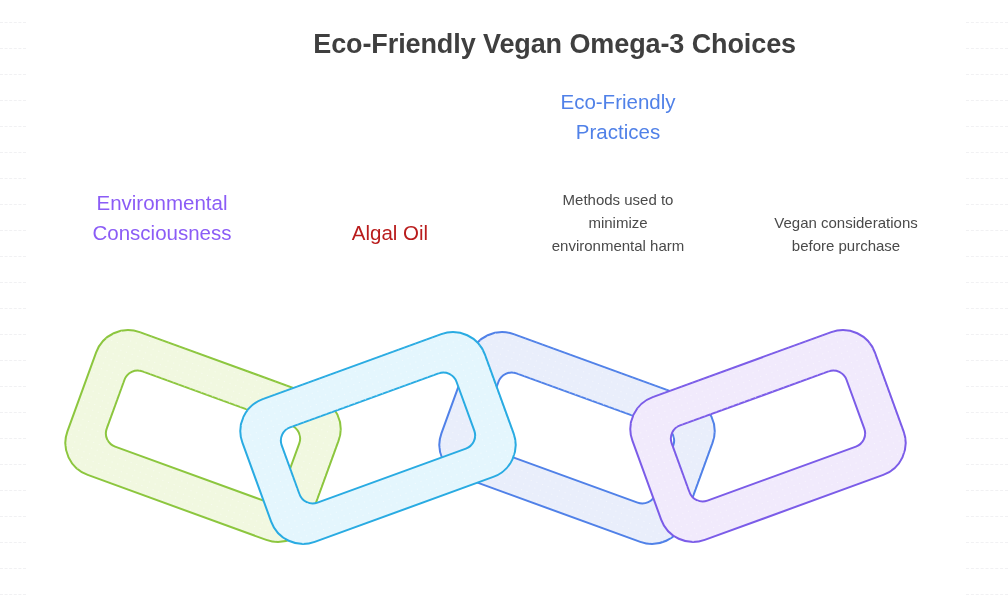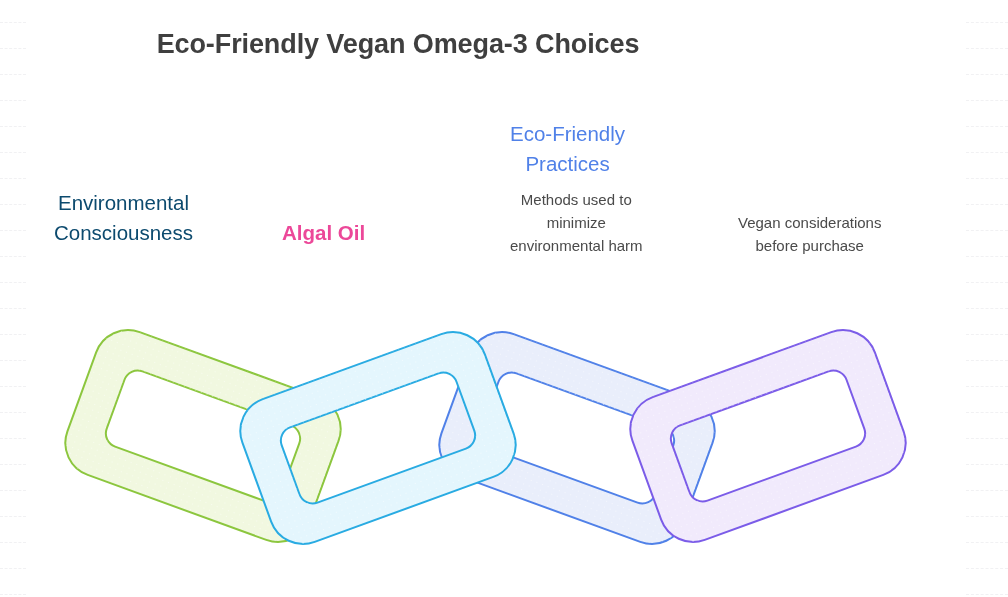--- a/index.html
+++ b/index.html
@@ -37,59 +37,60 @@
     z-index: 1;
     width: 1008px;
     height: 597px;
   }
 
   .title {
     position: absolute;
     top: 29px;
     left: 0;
     width: 796px;
-    text-align: center;
+    text-align: right;
     font-size: 27px;
     font-weight: bold;
     color: #3f3f3f;
     letter-spacing: -0.1px;
   }
 
   
   .columns {
     position: absolute;
     top: 92px;
     left: 48px;
     width: 912px;
     height: 165px;
     display: flex;
     align-items: flex-end;
   }
   .column {
     flex: 1 1 0;
     display: flex;
     flex-direction: column;
-    align-items: flex-start;
+    align-items: center;
     justify-content: flex-end;
     padding: 0 6px;
     box-sizing: border-box;
   }
   .col-heading {
     font-size: 20.5px;
     line-height: 30px;
     text-align: center;
     white-space: pre-line;
     margin-bottom: 9px;
   }
   .col-desc {
     font-size: 15px;
     line-height: 23px;
     color: #4a4a4a;
     text-align: center;
     white-space: pre-line;
+    margin-top: 32px;
   }
 
   
   .chain-wrap {
     position: absolute;
     left: 0;
     top: 288px;
     width: 1008px;
     height: 309px;
   }
@@ -147,26 +148,26 @@
     <div class="rule-right" style="top: 594px; border-top-color: rgb(241, 241, 243);"></div>
   </div>
 
 <div class="page">
 
   <div class="title">Eco-Friendly Vegan Omega-3 Choices</div>
 
   <div class="columns">
 
     <div class="column">
-      <div class="col-heading" style="color: #0c4a6e;">Environmental
+      <div class="col-heading" style="color: #8b5cf6;">Environmental
 Consciousness</div>
     </div>
 
     <div class="column">
-      <div class="col-heading" style="color: #ec4899; font-weight: bold;">Algal Oil</div>
+      <div class="col-heading" style="color: #b91c1c;">Algal Oil</div>
     </div>
 
     <div class="column">
       <div class="col-heading" style="color: rgb(80, 129, 232);">Eco-Friendly
 Practices</div>
       <div class="col-desc">Methods used to
 minimize
 environmental harm</div>
     </div>
 

